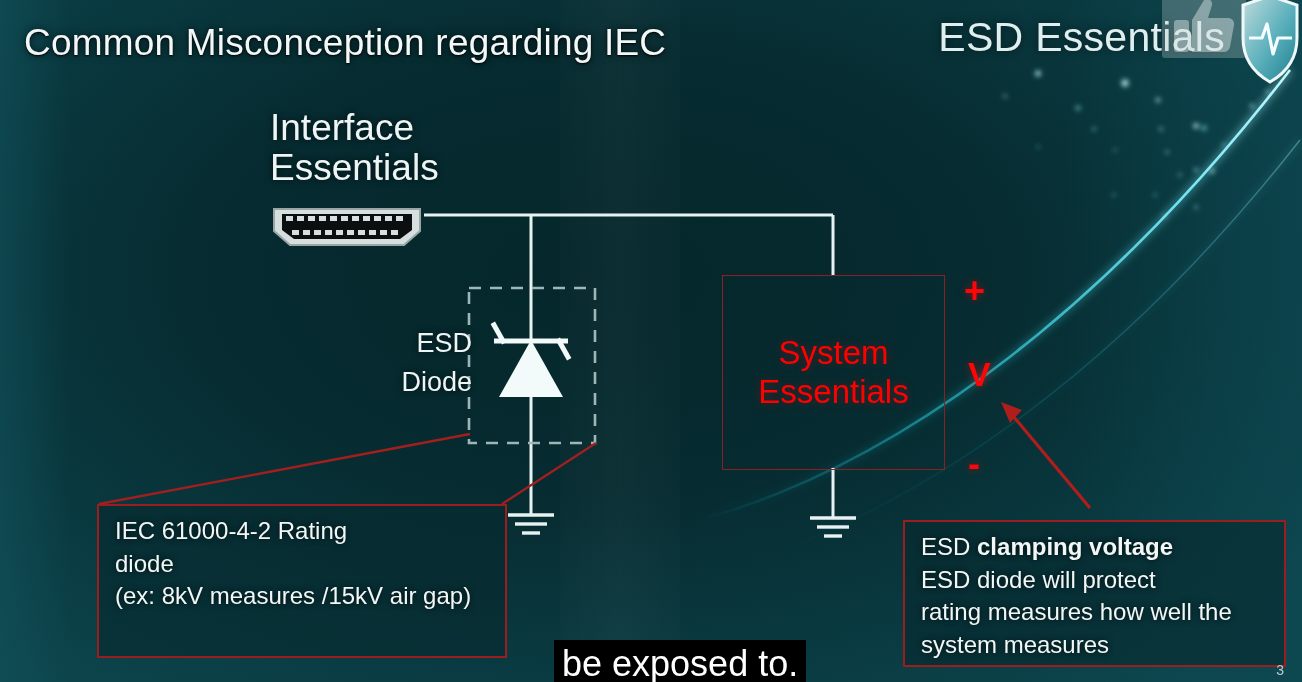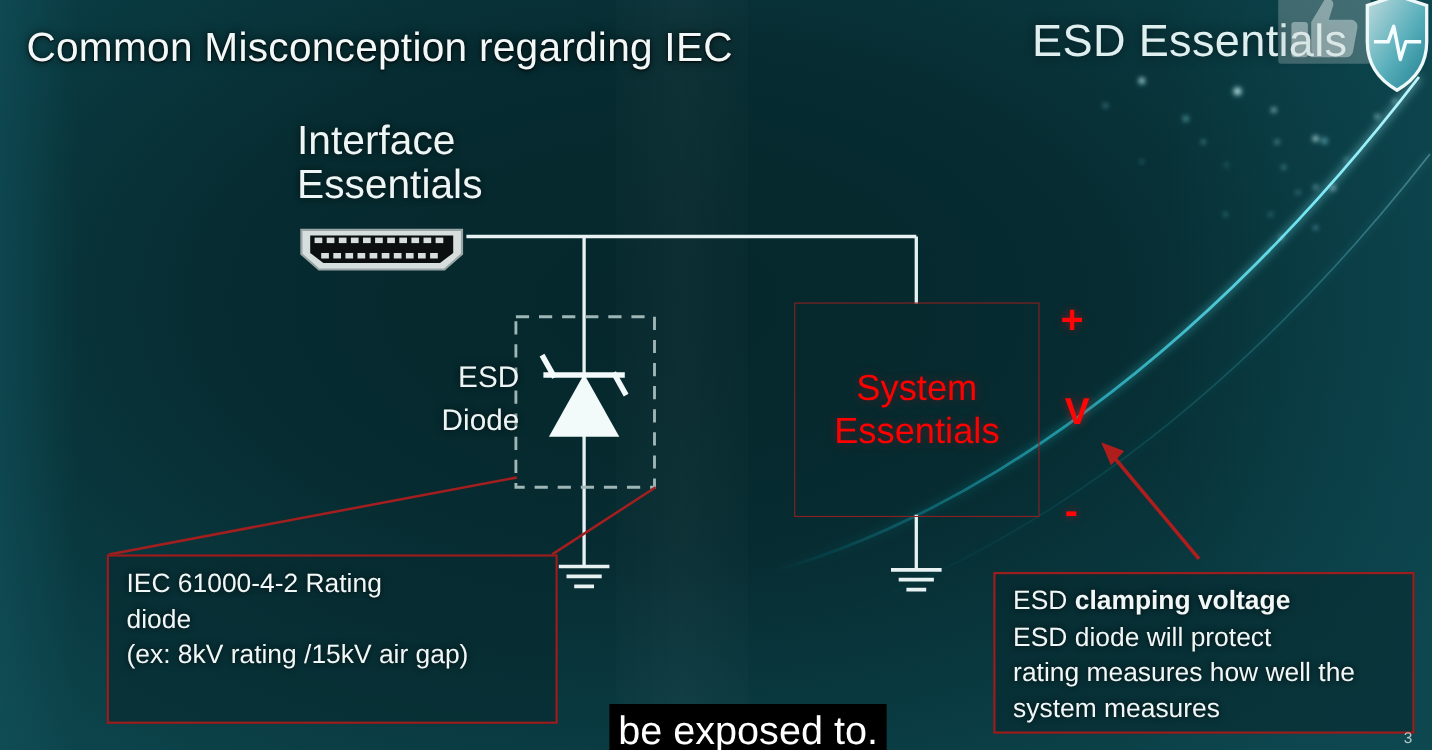--- a/index.html
+++ b/index.html
@@ -287,21 +287,21 @@
   </div>
 
   <div class="pvm" id="mkplus">+</div>
   <div class="pvm" id="mkv">V</div>
   <div class="pvm" id="mkminus">-</div>
 
   <div class="callout" id="callL">
     <div class="txt">
       <div>IEC 61000-4-2 Rating</div>
       <div>diode</div>
-      <div>(ex: 8kV rating /15kV air gap)</div>
+      <div>(ex: 8kV measures /15kV air gap)</div>
     </div>
   </div>
 
   <div class="callout" id="callR">
     <div class="txt">
       <div>
         <span>ESD </span><span class="b">clamping voltage</span>
       </div>
       <div>ESD diode will protect</div>
       <div>rating measures how well the</div>

